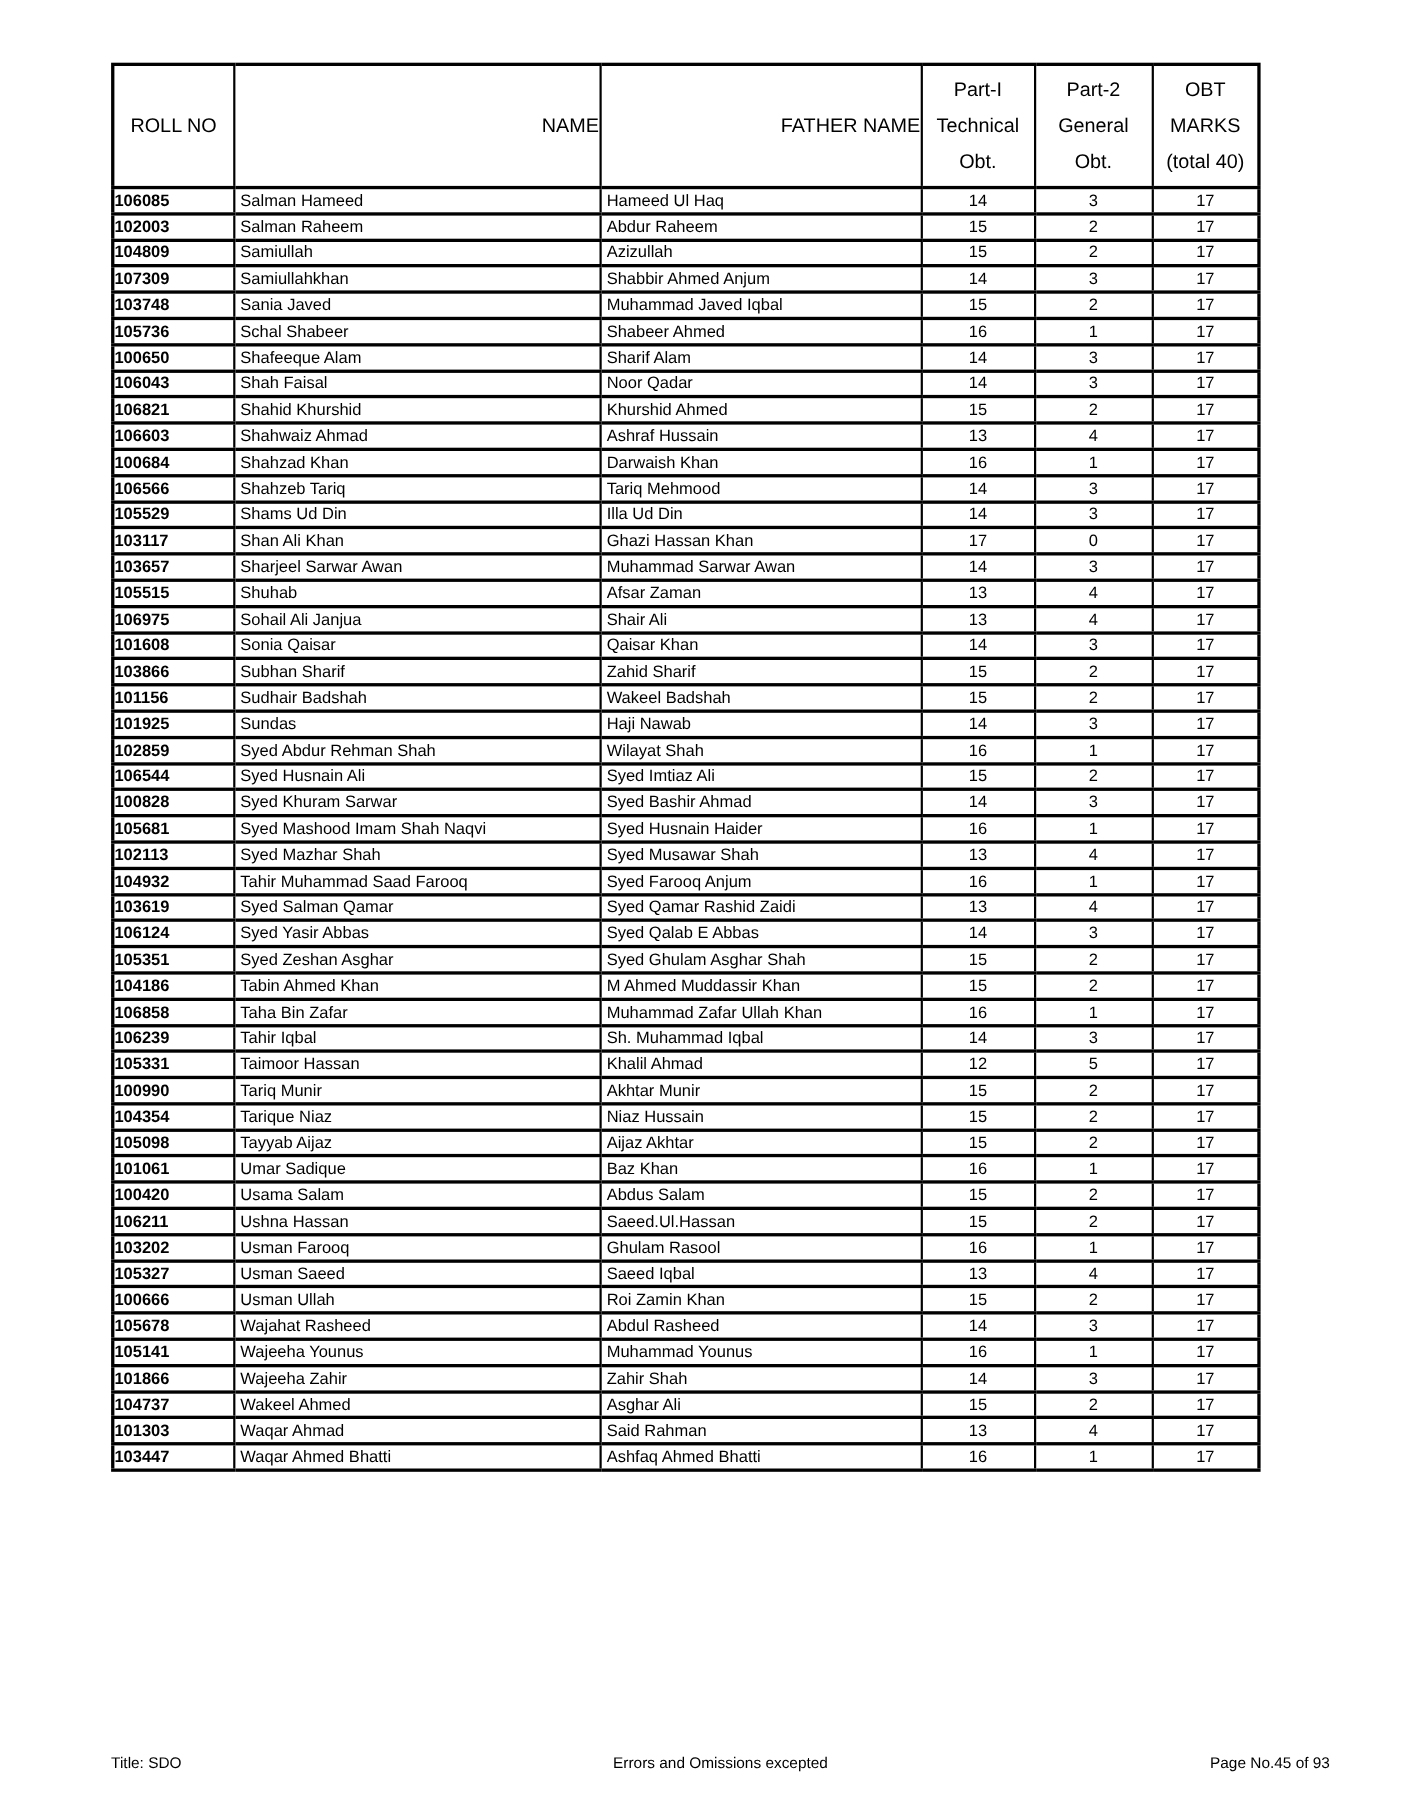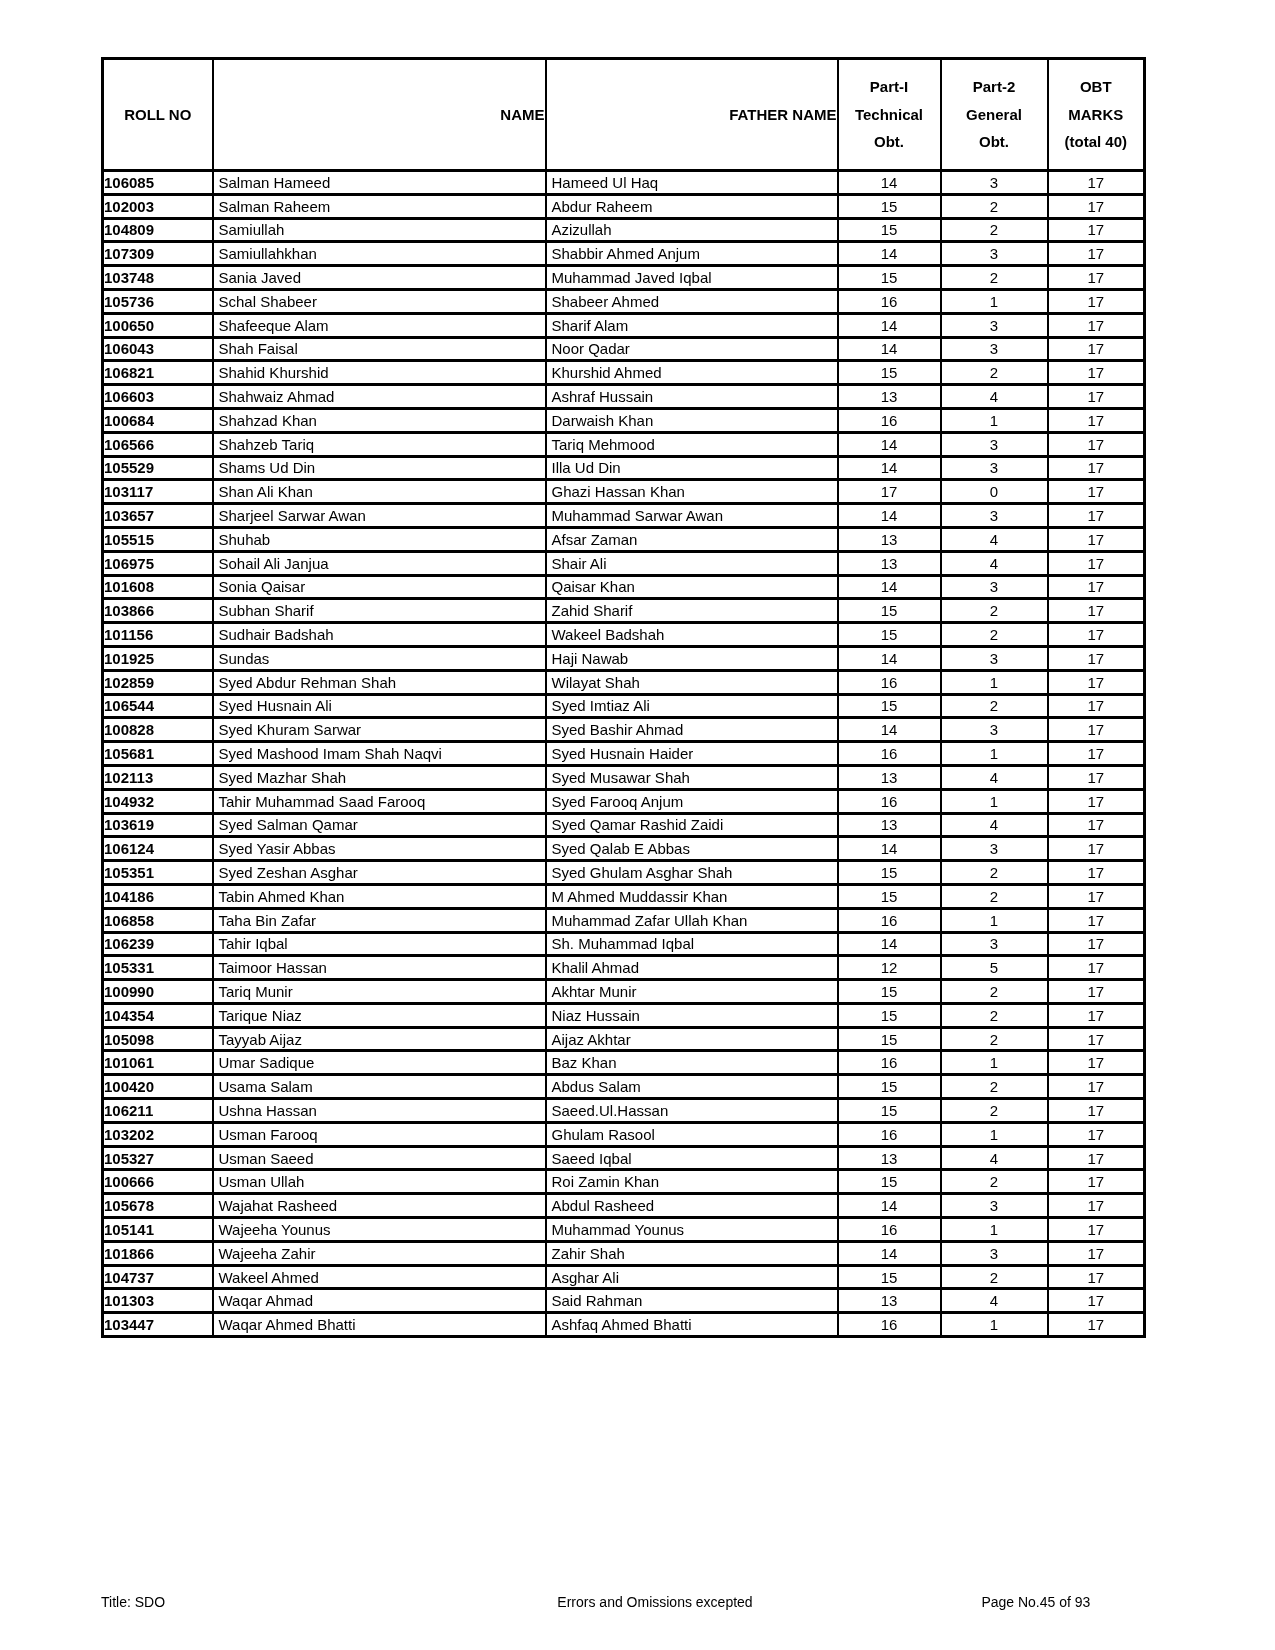--- a/index.html
+++ b/index.html
@@ -20,22 +20,22 @@
   .sheet-table th, .sheet-table td {
     border-left: 2px solid #000;
     border-right: 2px solid #000;
     border-top: 3px solid #000;
     border-bottom: 3px solid #000;
     overflow: hidden;
     white-space: nowrap;
   }
   .sheet-table thead th {
     height: 112px;
-    font-size: 15px;
-    font-weight: bold;
+    font-size: 18px;
+    font-weight: normal;
     vertical-align: middle;
     white-space: pre-line;
     line-height: 1.85;
   }
   th.col-roll  { text-align: center; }
   th.col-name, th.col-father { text-align: right; padding-left: 5px; }
   th.col-num   { text-align: center; }
   .sheet-table tbody tr { height: 23.8px; }
   .sheet-table tbody td {
     font-size: 15px;
@@ -46,21 +46,21 @@
   td.col-num    { text-align: center; }
   .footer {
     position: absolute; left: 101px; top: 1594px;
     width: 1108px;
     display: flex;
     align-items: baseline;
     font-size: 14px;
   }
   .footer-left   { flex: 1; text-align: left;  white-space: nowrap; }
   .footer-center { flex: 1.2; text-align: center; white-space: nowrap; }
-  .footer-right  { flex: 1; text-align: center; white-space: nowrap; }
+  .footer-right  { flex: 1; text-align: right; white-space: nowrap; }
 </style>
 </head>
 <body>
 
 <table class="sheet-table">
   <colgroup>
     <col style="width:110px">
     <col style="width:333px">
     <col style="width:292px">
     <col style="width:103px">

